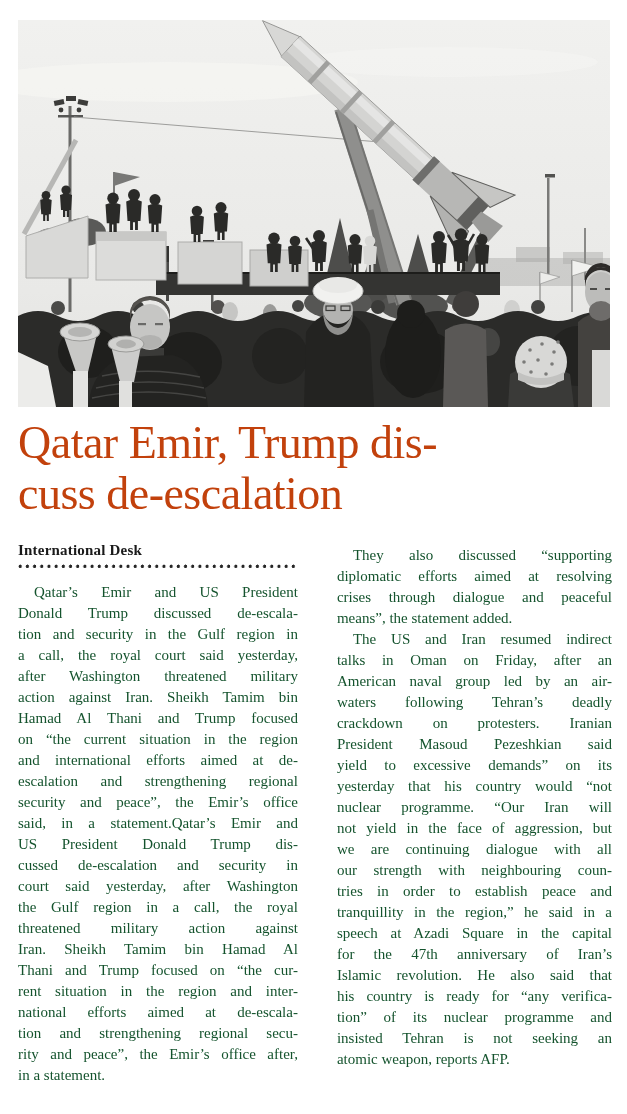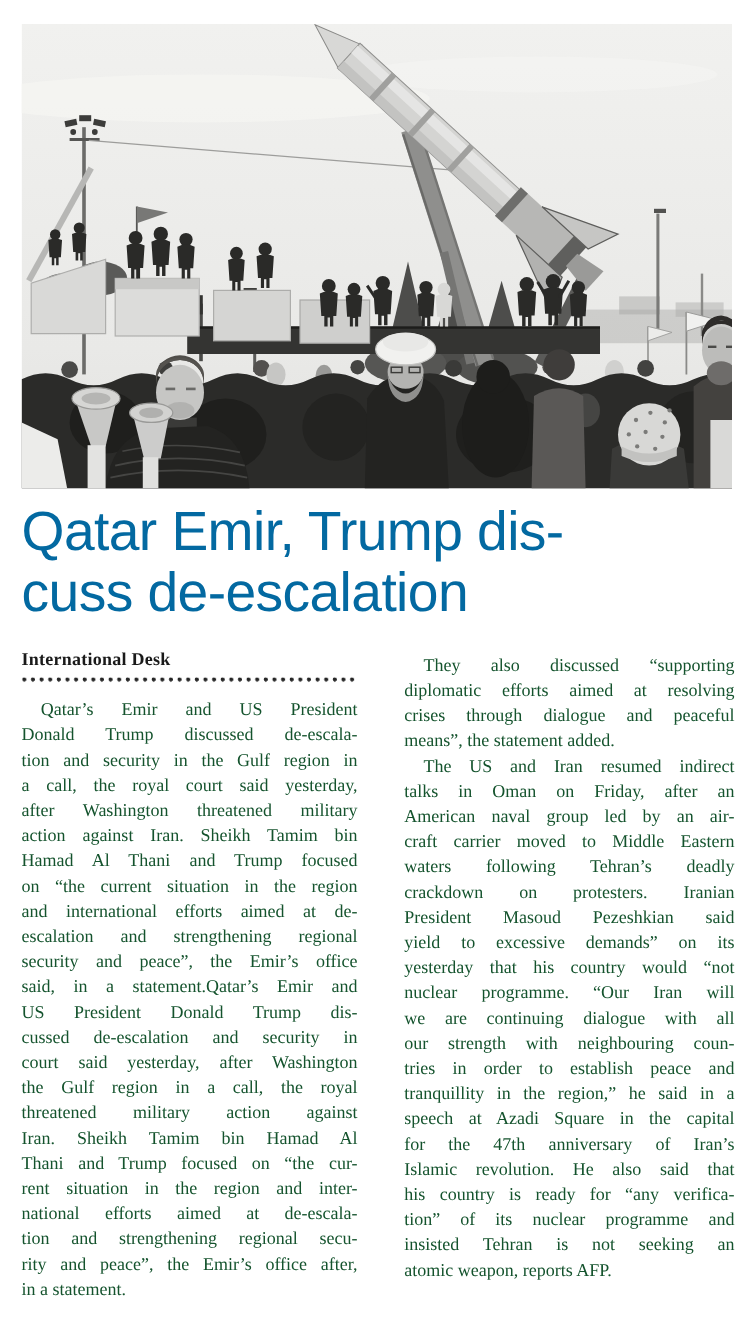--- a/index.html
+++ b/index.html
@@ -6,23 +6,23 @@
   .page{
     position:relative;width:627px;height:1114px;background:#ffffff;
     font-family:"Liberation Serif",serif;color:#232323;overflow:hidden;
   }
   
   .photo-wrap{margin:20px 17px 0 18px;width:592px;height:387px;}
   .photo-wrap svg{display:block;width:592px;height:387px;}
   
   .headline{
     margin:10px 15px 0 18px;
-    font-family:Liberation Sans, sans-serif;
+    font-family:Liberation Serif, serif;
     font-size:46px;line-height:51px;letter-spacing:-0.5px;
-    color:#0369a1;font-weight:400;
+    color:#c2410c;font-weight:400;
   }
   
   .columns{display:flex;margin:21px 15px 0 18px;gap:39px;}
   .col-left{width:287px;}
   .col-right{width:282px;padding-top:5px;}
   .byline{
     font-size:15px;font-weight:bold;color:#1a1a1a;
     letter-spacing:.2px;line-height:20px;
   }
   .dotted-rule{
@@ -304,27 +304,27 @@
           <div class="para">
             <div class="line">They also discussed “supporting</div>
             <div class="line">diplomatic efforts aimed at resolving</div>
             <div class="line">crises through dialogue and peaceful</div>
             <div class="line">means”, the statement added.</div>
           </div>
           <div class="para">
             <div class="line">The US and Iran resumed indirect</div>
             <div class="line">talks in Oman on Friday, after an</div>
             <div class="line">American naval group led by an air-</div>
-            <div class="line">craft carrier moved to Middle Eastern</div>
             <div class="line">waters following Tehran’s deadly</div>
             <div class="line">crackdown on protesters. Iranian</div>
             <div class="line">President Masoud Pezeshkian said</div>
             <div class="line">yield to excessive demands” on its</div>
             <div class="line">yesterday that his country would “not</div>
             <div class="line">nuclear programme. “Our Iran will</div>
+            <div class="line">not yield in the face of aggression, but</div>
             <div class="line">we are continuing dialogue with all</div>
             <div class="line">our strength with neighbouring coun-</div>
             <div class="line">tries in order to establish peace and</div>
             <div class="line">tranquillity in the region,” he said in a</div>
             <div class="line">speech at Azadi Square in the capital</div>
             <div class="line">for the 47th anniversary of Iran’s</div>
             <div class="line">Islamic revolution. He also said that</div>
             <div class="line">his country is ready for “any verifica-</div>
             <div class="line">tion” of its nuclear programme and</div>
             <div class="line">insisted Tehran is not seeking an</div>

